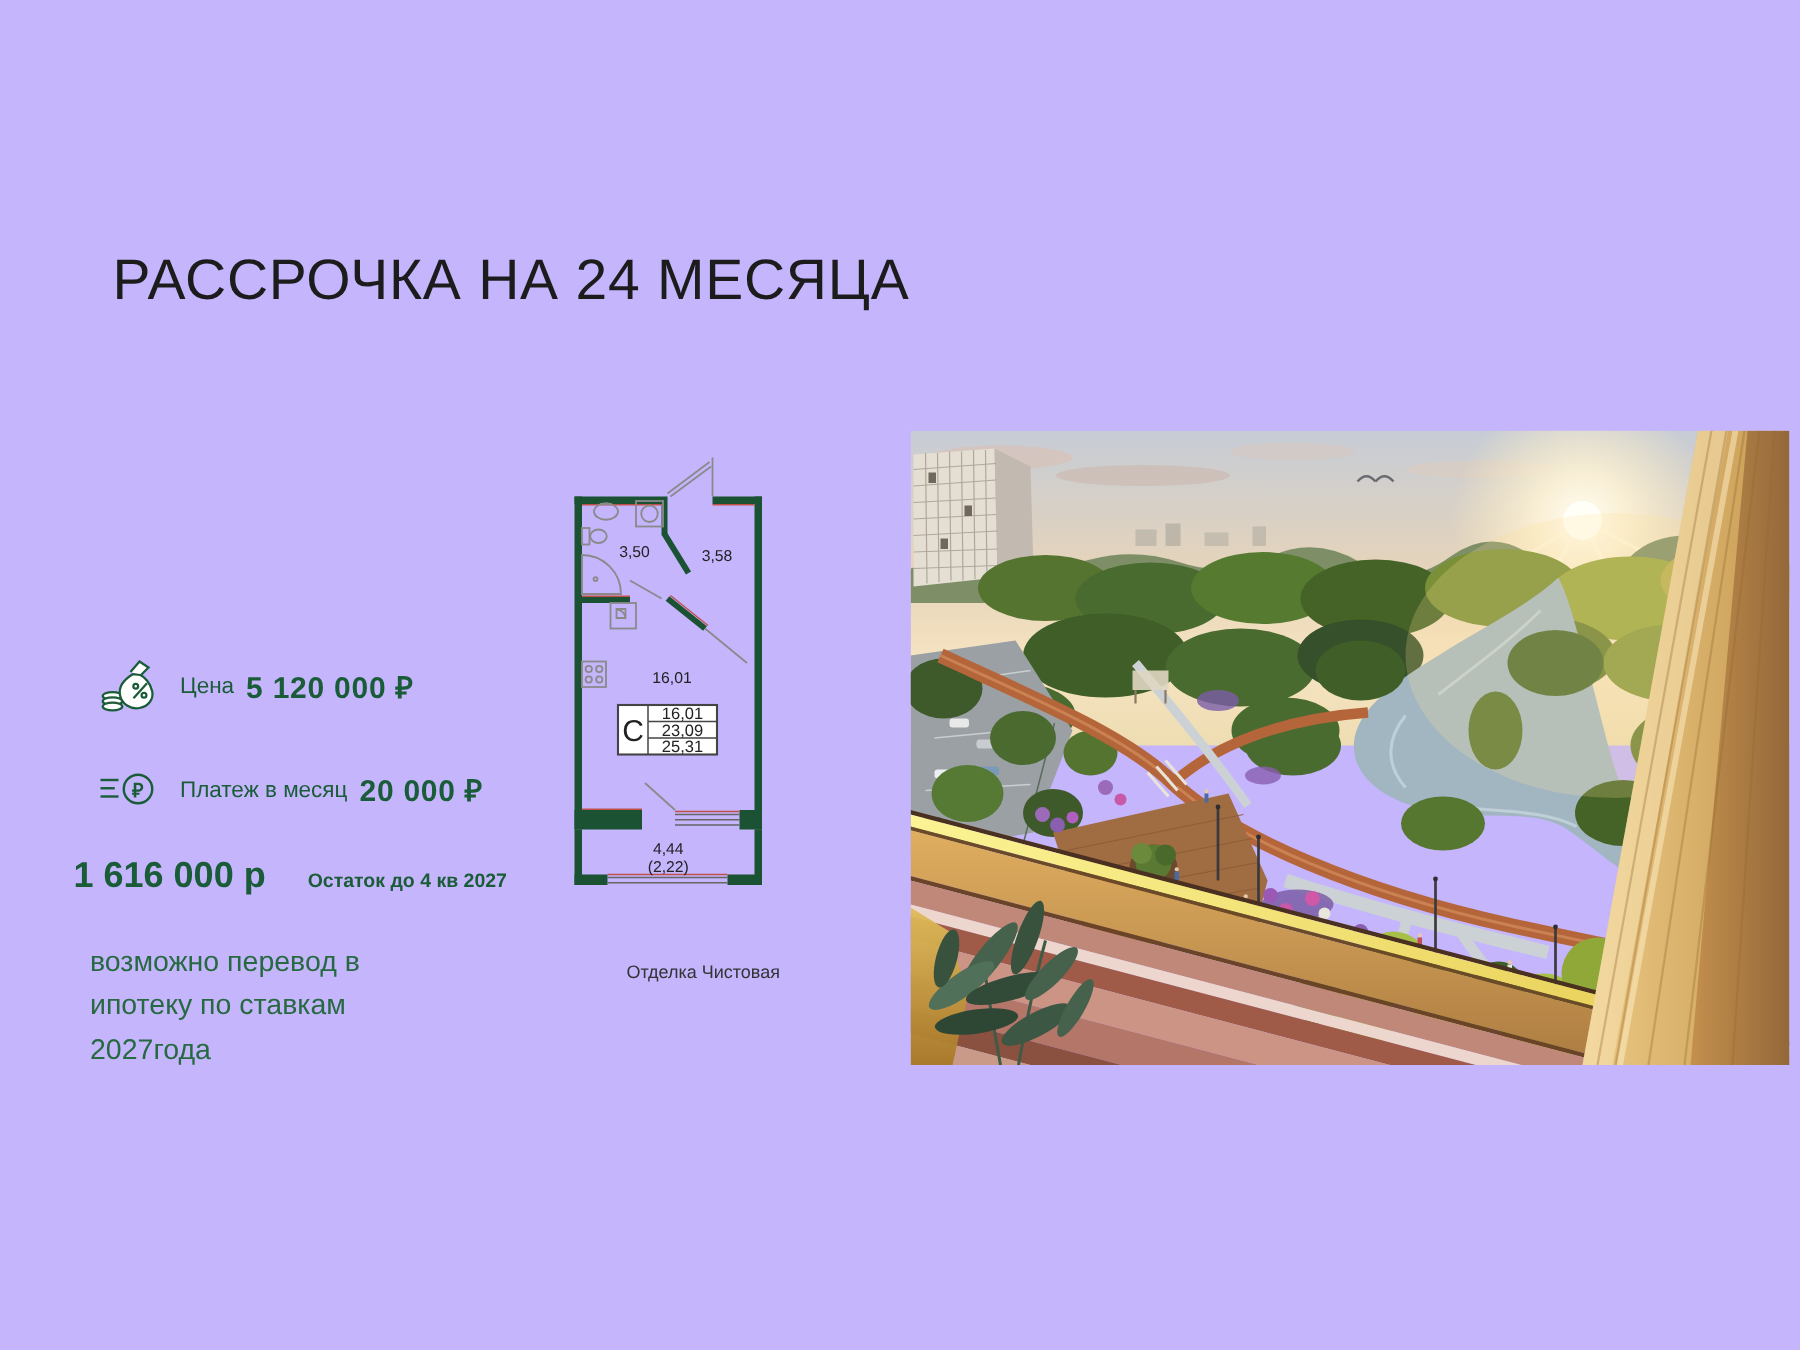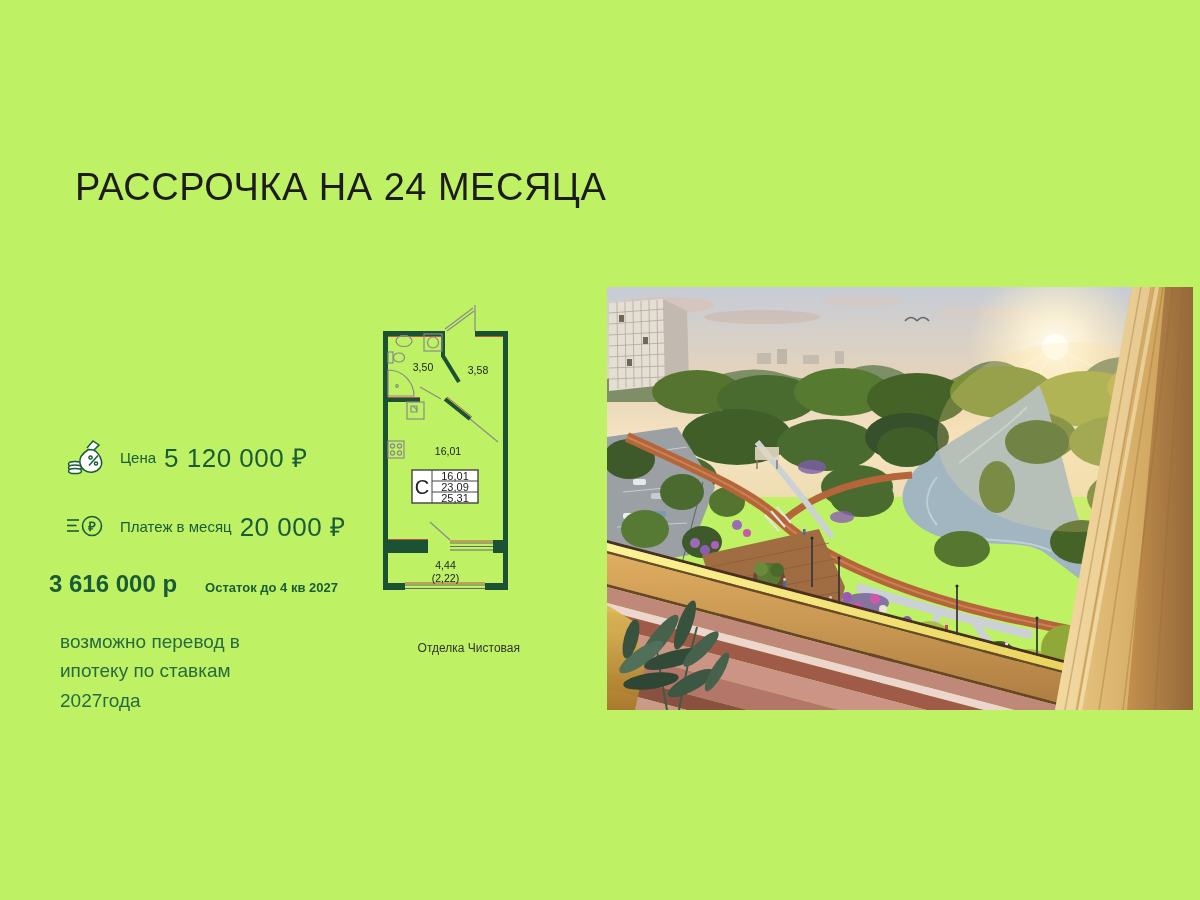--- a/index.html
+++ b/index.html
@@ -1,26 +1,26 @@
 <!DOCTYPE html>
 <html><head>
 <meta charset="utf-8">
 <style>
   html,body{margin:0;padding:0;background:#fff;}
   body{width:1200px;height:900px;font-family:"Liberation Sans",sans-serif;}
-  .slide{position:relative;width:1200px;height:900px;background:#bef264;overflow:hidden;}
+  .slide{position:relative;width:1200px;height:900px;background:#c4b5fd;overflow:hidden;}
 
   .title{position:absolute;left:75px;top:166px;font-size:38px;font-weight:400;color:#1c1c1c;letter-spacing:.5px;white-space:nowrap;}
   .subtitle{position:absolute;left:75px;top:237px;font-size:29px;font-weight:bold;color:#1e6f36;white-space:nowrap;}
 
   .price-row{position:absolute;left:62px;height:44px;display:flex;align-items:center;}
   .row-1{top:435px;} .row-2{top:460px;} .row-3{top:504px;}
   .p-icon{width:46px;display:flex;justify-content:center;align-items:center;margin-right:12px;}
   .p-label{font-size:15px;color:#1a5c38;margin-right:8px;white-space:nowrap;}
-  .p-value{font-size:26px;font-weight:normal;color:#1a5c38;white-space:nowrap;letter-spacing:.5px;}
+  .p-value{font-size:20px;font-weight:bold;color:#1a5c38;white-space:nowrap;letter-spacing:.5px;}
 
   .remainder{position:absolute;left:49px;top:570px;display:flex;align-items:baseline;}
   .remainder-value{font-size:24px;font-weight:bold;color:#1a5c38;white-space:nowrap;}
   .remainder-note{font-size:13px;color:#1a5c38;margin-left:28px;white-space:nowrap;font-weight:bold;}
 
   .mortgage-note{position:absolute;left:60px;top:627px;width:208px;font-size:19px;line-height:1.55;color:#276a41;}
 
   .floorplan{position:absolute;left:370px;top:295px;width:150px;height:320px;}
   .floorplan-caption{position:absolute;left:370px;top:641px;width:150px;text-align:right;font-size:12px;color:#333;}
 
@@ -61,21 +61,21 @@
         <line x1="1" y1="21" x2="13" y2="21"></line>
         <circle cx="26" cy="16" r="9.5"></circle>
         <text x="26" y="21" text-anchor="middle" font-size="13" font-weight="bold" fill="#1a5c38" stroke="none">₽</text>
       </svg>
     </span>
     <span class="p-label">Платеж в месяц</span>
     <span class="p-value">20 000 ₽</span>
   </div>
 
   <div class="remainder">
-    <span class="remainder-value">3 616 000 р</span>
+    <span class="remainder-value">1 616 000 р</span>
     <span class="remainder-note">Остаток до 4 кв 2027</span>
   </div>
 
   <div class="mortgage-note">возможно перевод в ипотеку по ставкам 2027года</div>
 
   <div class="floorplan">
     <svg width="150" height="320" viewBox="0 0 150 320">
       <g fill="#1b5233" stroke="none">
         <rect x="13" y="36" width="62" height="5"></rect>
         <rect x="105" y="36" width="33" height="5"></rect>

